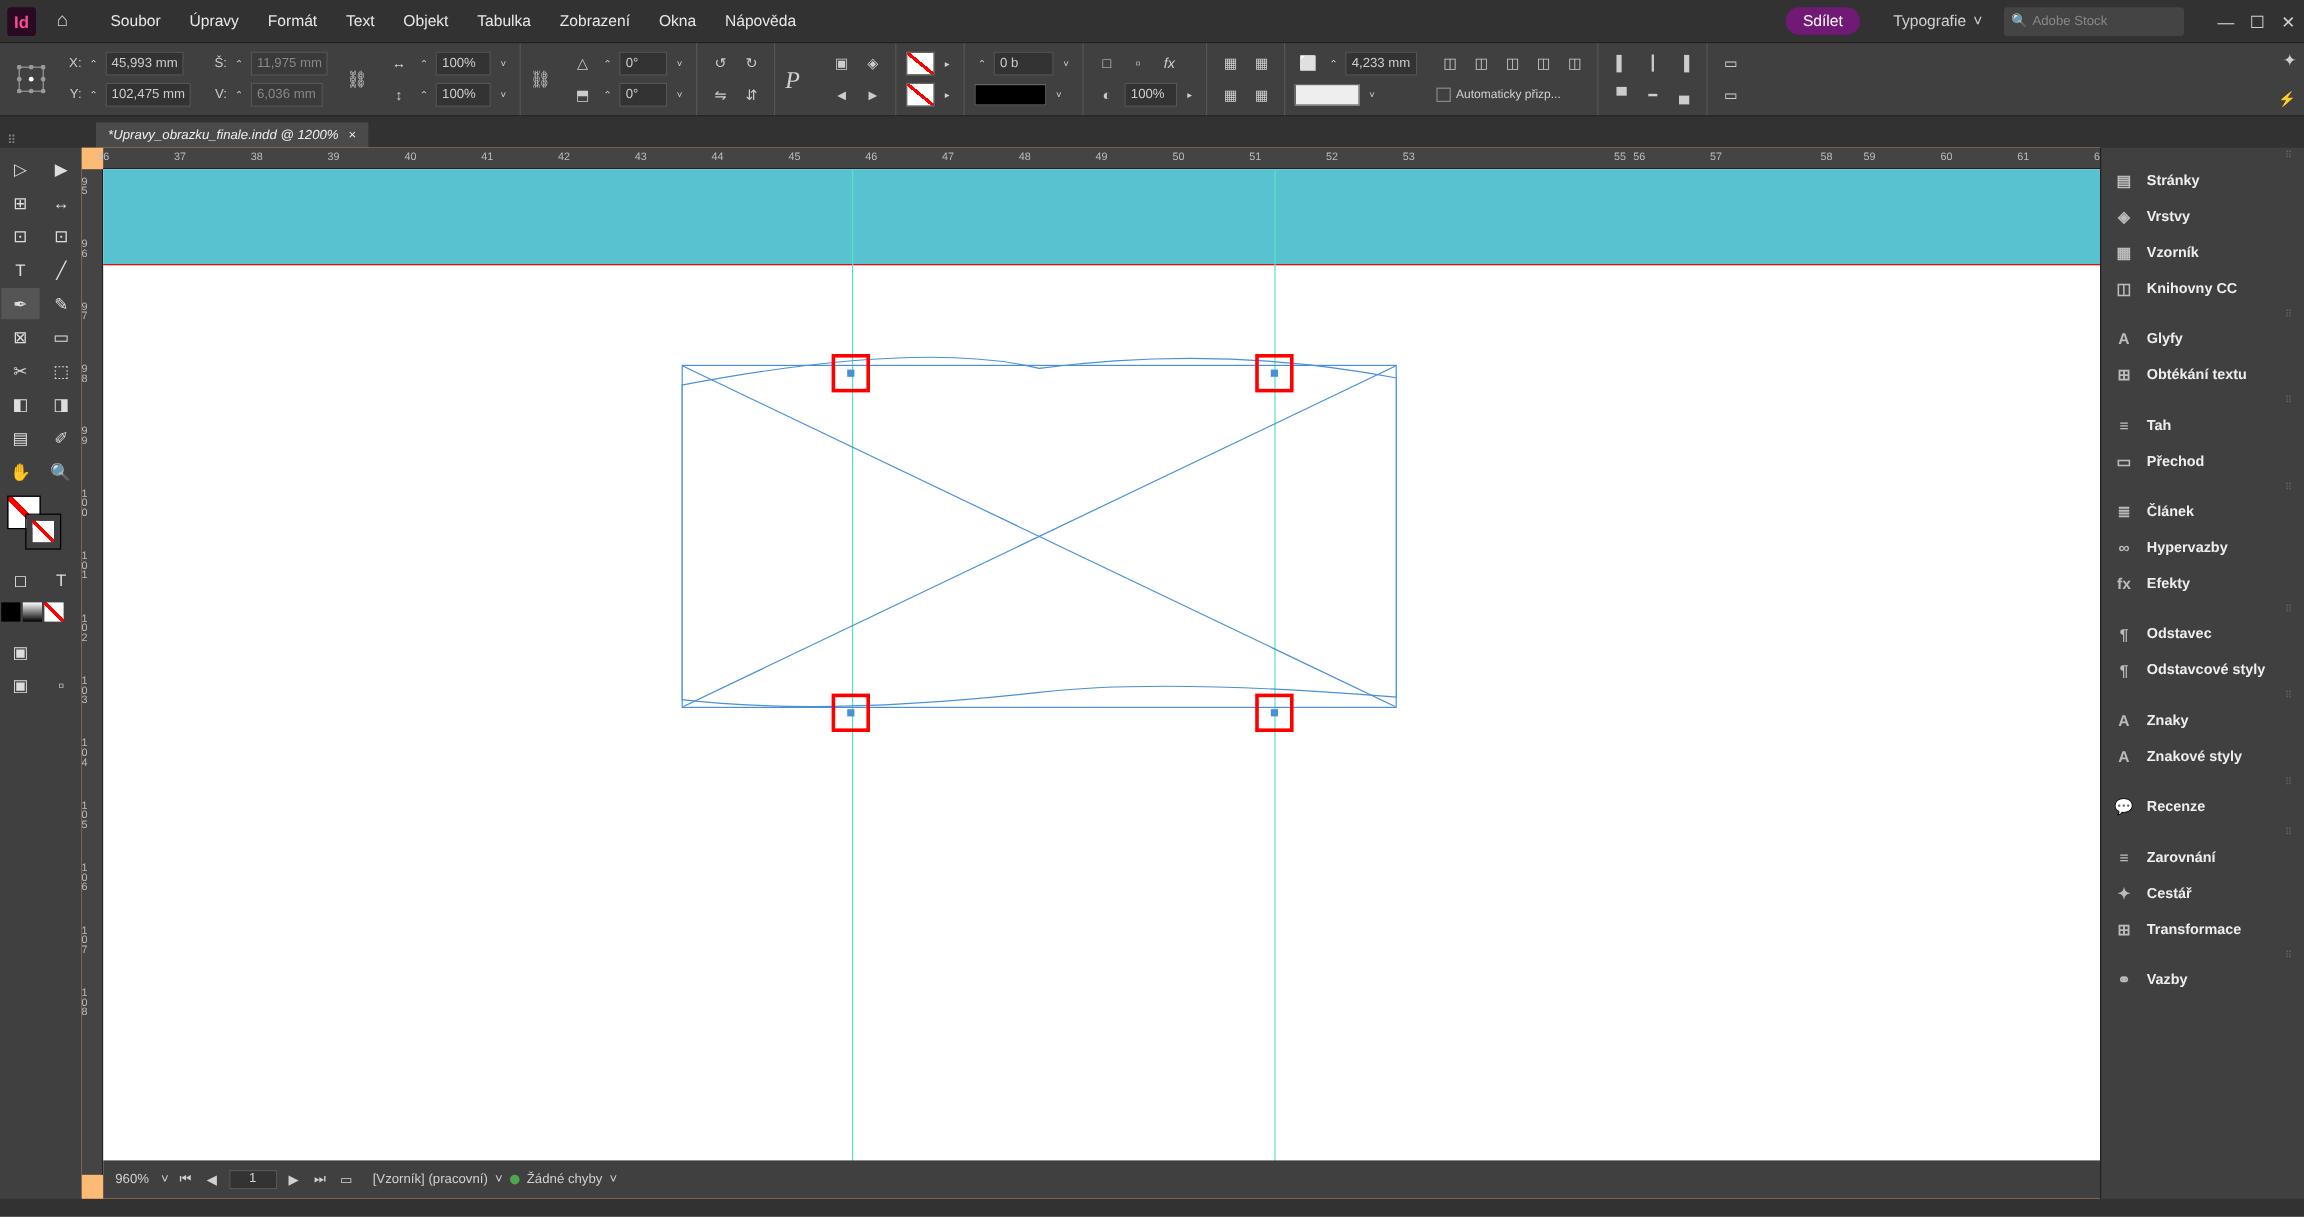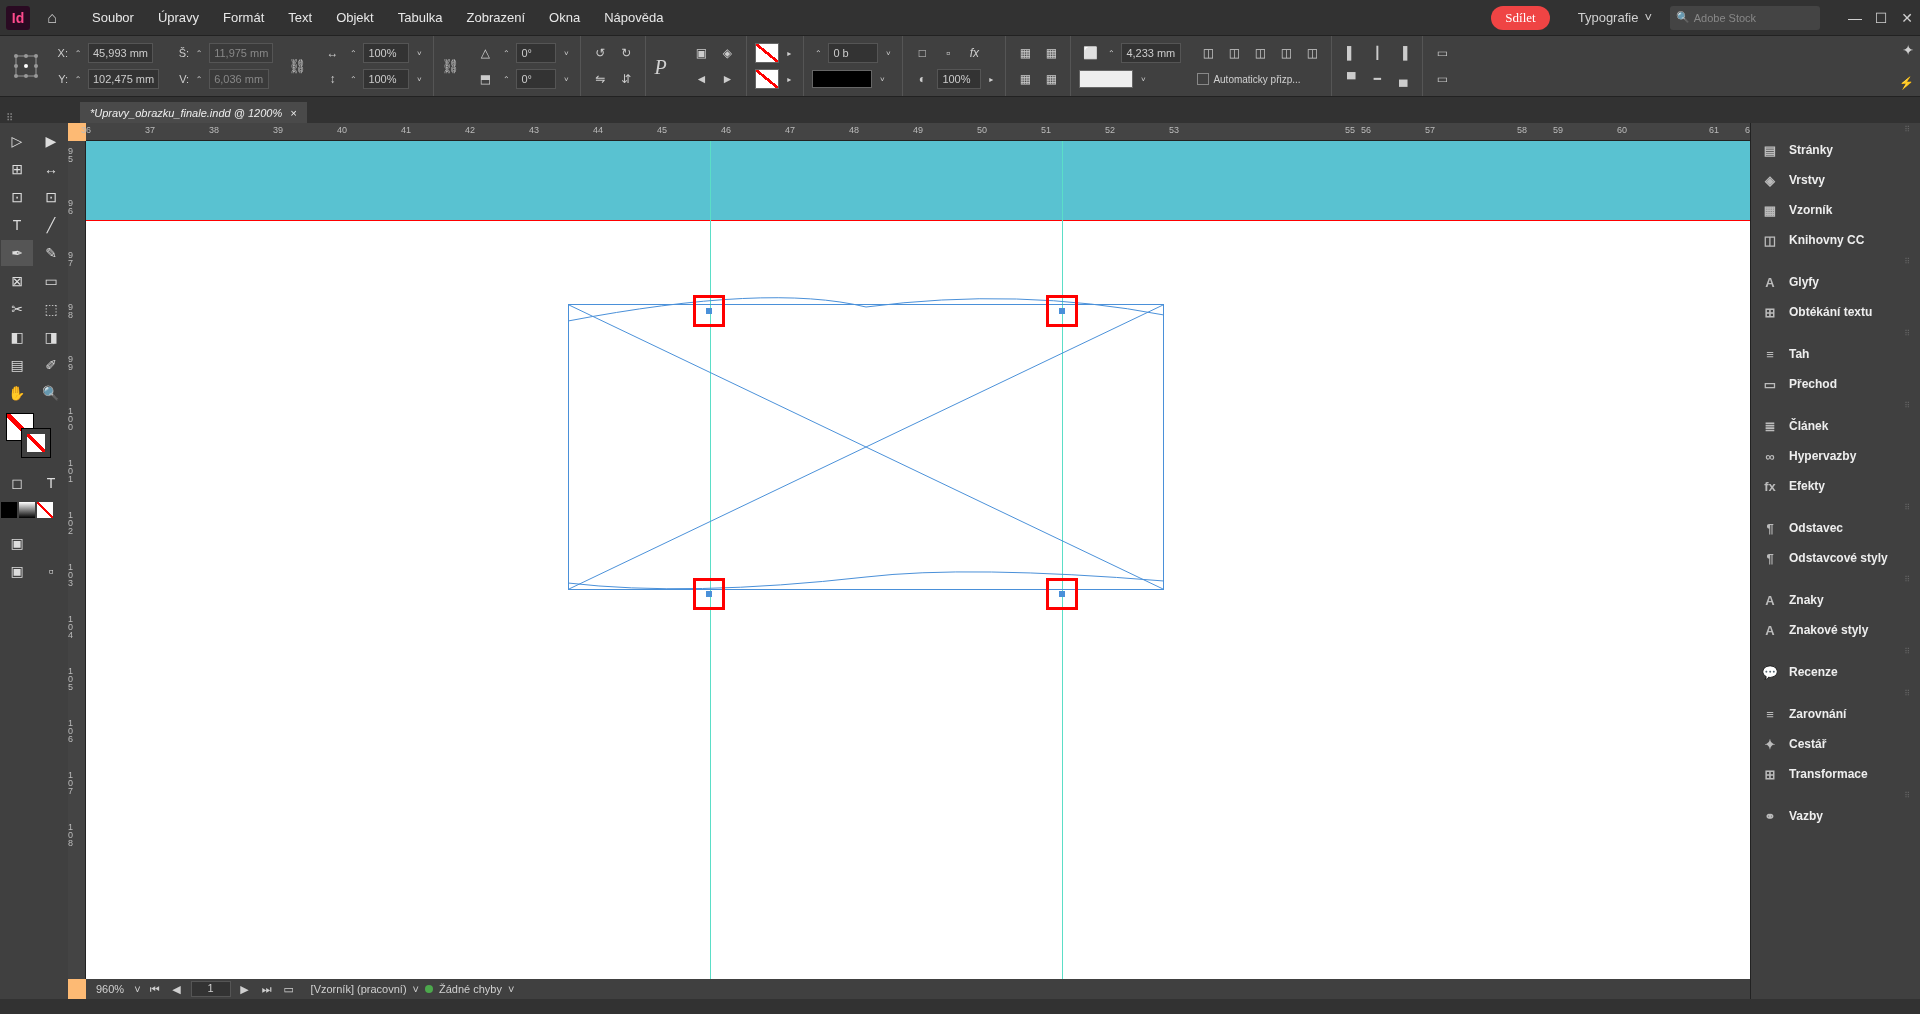--- a/index.html
+++ b/index.html
@@ -4,21 +4,21 @@
 <style>
 * { margin: 0; padding: 0; box-sizing: border-box; font-family: 'Segoe UI', Arial, sans-serif; user-select: none; }
 body { background: #323232; color: #d0d0d0; font-size: 11px; width: 1920px; height: 1014px; overflow: hidden; position: relative; }
 
 
 .menubar { height: 35px; background: #323232; display: flex; align-items: center; padding: 0 6px; }
 .menubar .app-icon { width: 24px; height: 24px; background: #2a0a22; color: #ff4a8d; display: flex; align-items: center; justify-content: center; font-weight: bold; font-size: 14px; border-radius: 3px; margin-right: 10px; }
 .menubar .home-icon { width: 24px; height: 24px; display: flex; align-items: center; justify-content: center; margin-right: 16px; font-size: 16px; }
 .menubar .menu-item { padding: 6px 12px; font-size: 13px; cursor: pointer; color: #e8e8e8; }
 .menubar .spacer { flex: 1; }
-.menubar .share-btn { background: #ef4444; color: #fff; padding: 4px 14px; border-radius: 14px; margin-right: 20px; font-size: 13px; cursor: pointer; font-family: Liberation Serif, serif; }
+.menubar .share-btn { background: #701a75; color: #fff; padding: 4px 14px; border-radius: 14px; margin-right: 20px; font-size: 13px; cursor: pointer; }
 .menubar .workspace { font-size: 13px; padding: 4px 8px; cursor: pointer; display: flex; align-items: center; gap: 6px; }
 .menubar .search-box { background: #444; border-radius: 3px; width: 150px; height: 24px; display: flex; align-items: center; padding: 0 6px; margin: 0 20px 0 10px; color: #888; gap: 4px; }
 .menubar .window-controls { display: flex; gap: 12px; margin-left: 8px; }
 .menubar .win-ctrl { width: 14px; height: 14px; display: flex; align-items: center; justify-content: center; font-size: 14px; }
 
 
 .controlbar { height: 62px; background: #404040; border-top: 1px solid #222; border-bottom: 1px solid #222; display: flex; align-items: stretch; padding: 0 6px; position: relative; }
 .controlbar .group { display: flex; flex-direction: column; justify-content: center; gap: 4px; padding: 0 8px; border-right: 1px solid #555; }
 .controlbar .group.no-border { border-right: none; }
 .controlbar .row { display: flex; align-items: center; gap: 4px; height: 22px; }
@@ -59,21 +59,21 @@
 .ruler-v .tick { position: absolute; left: 0; font-size: 9px; color: #bbb; line-height: 0.9; white-space: pre; }
 .canvas-inner { position: absolute; left: 18px; top: 18px; right: 0; bottom: 20px; background: #3a3a3a; }
 .page-white { position: absolute; left: 0; top: 0; right: 0; bottom: 0; background: white; }
 .page-cyan { position: absolute; left: 0; top: 0; right: 0; height: 80px; background: #59c2d1; border-bottom: 1px solid #f00; }
 .guide-v { position: absolute; top: 0; bottom: 0; width: 1px; background: #5bdec7; }
 .frame { position: absolute; border: 1px solid #4a90d9; }
 .frame-diag { position: absolute; width: 100%; height: 100%; }
 .red-sq { position: absolute; width: 32px; height: 32px; border: 3px solid #ff0000; }
 .red-sq .inner-dot { position: absolute; width: 6px; height: 6px; background: #4a90d9; top: 50%; left: 50%; transform: translate(-50%, -50%); }
 
-.statusbar { position: absolute; left: 18px; right: 0; bottom: 0; height: 20px; background: #404040; display: flex; align-items: center; font-size: 11px; gap: 6px; padding: 0 6px; }
+.statusbar { position: absolute; left: 18px; right: 0; bottom: 0; height: 32px; background: #404040; display: flex; align-items: center; font-size: 11px; gap: 6px; padding: 0 6px; }
 .statusbar .zoom-val { padding: 0 4px; }
 .statusbar .nav-btn { width: 16px; text-align: center; }
 .statusbar .page-input { width: 40px; text-align: center; background: #333; border: 1px solid #555; height: 16px; }
 .statusbar .green-dot { width: 8px; height: 8px; border-radius: 50%; background: #4ca84c; }
 
 
 .right-panels { width: 170px; background: #404040; border-left: 1px solid #222; overflow-y: hidden; }
 .panel-item { display: flex; align-items: center; gap: 10px; padding: 6px 10px; cursor: pointer; font-size: 12px; font-weight: 600; color: #eee; }
 .panel-item .picon { width: 18px; height: 18px; display: flex; align-items: center; justify-content: center; font-size: 13px; color: #bbb; }
 .panel-sep { height: 12px; display: flex; justify-content: flex-end; padding-right: 10px; color: #666; font-size: 8px; align-items: center; }
@@ -394,21 +394,21 @@
         <div class="tick" style="left: 960px;">51</div>
         <div class="tick" style="left: 1024px;">52</div>
         <div class="tick" style="left: 1088px;">53</div>
         <div class="tick" style="left: 1152px; margin-top: 30px;">54</div>
         <div class="tick" style="left: 1264px;">55</div>
         <div class="tick" style="left: 1280px;">56</div>
         <div class="tick" style="left: 1344px;">57</div>
         <div class="tick" style="left: 1408px; margin-left: 28px;">58</div>
         <div class="tick" style="left: 1472px;">59</div>
         <div class="tick" style="left: 1536px;">60</div>
-        <div class="tick" style="left: 1600px; margin-left: 28px;">61</div>
+        <div class="tick" style="left: 1600px;">61</div>
         <div class="tick" style="left: 1664px;">62</div>
       </div>
     <div class="ruler-v" id="ruler-v">
         <div class="tick" style="top: 6px;">9
 5</div>
         <div class="tick" style="top: 58px;">9
 6</div>
         <div class="tick" style="top: 110px;">9
 7</div>
         <div class="tick" style="top: 162px;">9

